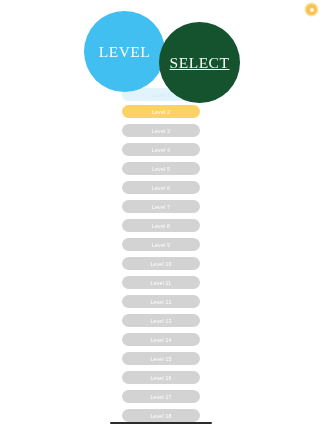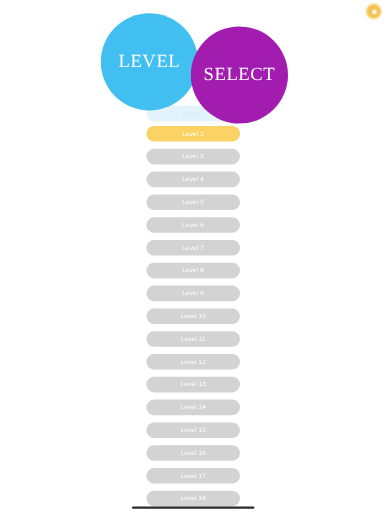--- a/index.html
+++ b/index.html
@@ -63,23 +63,24 @@
     height: 81px;
     background: #41bff0;
     font-size: 15.5px;
     z-index: 4;
   }
   #circle-select {
     left: 159px;
     top: 22px;
     width: 81px;
     height: 81px;
-    background: #a21caf;
+    background: #14532d;
     font-size: 15.5px;
     z-index: 5;
+    text-decoration: underline;
   }
 
   
   #level-list {
     position: absolute;
     left: 0;
     top: 0;
     width: 322px;
     height: 430px;
     z-index: 2;

